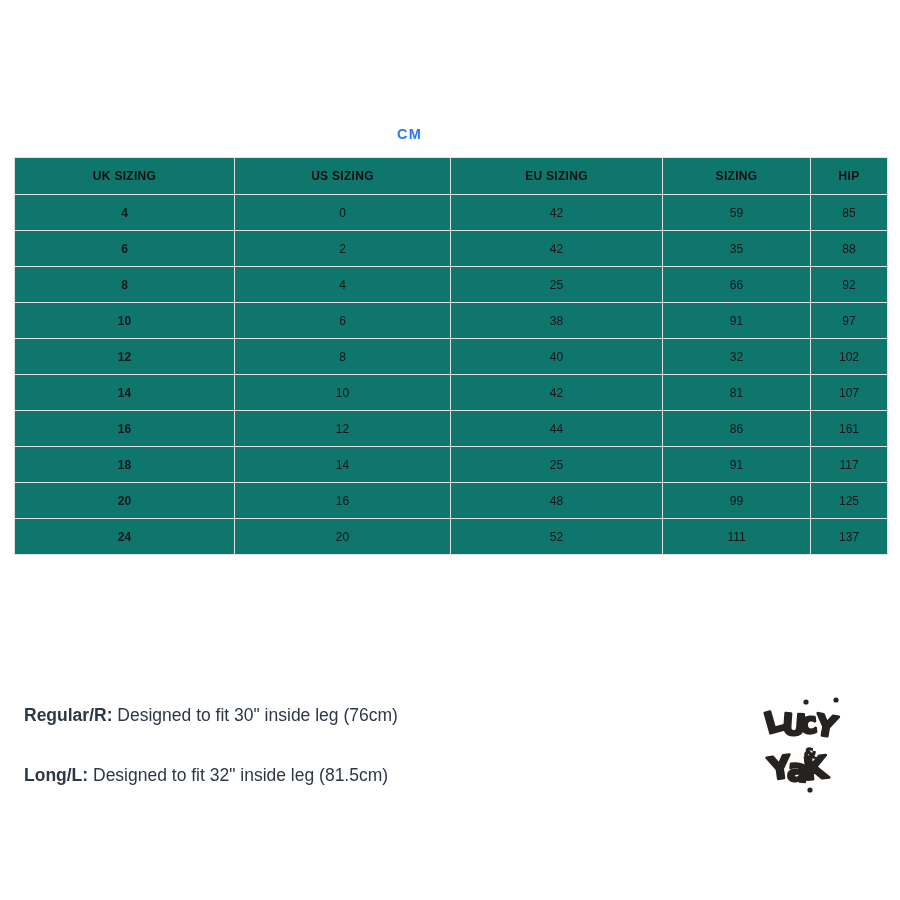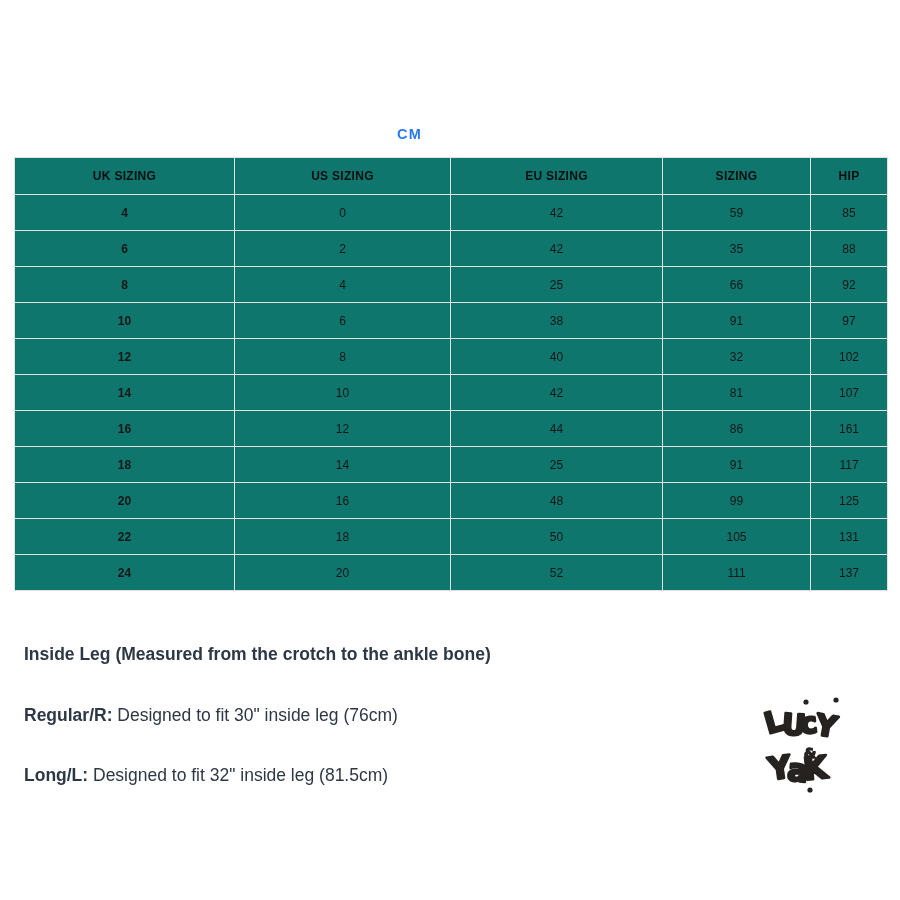--- a/index.html
+++ b/index.html
@@ -170,37 +170,29 @@
           <td>117</td>
         </tr>
         <tr>
           <td class="uk-col">20</td>
           <td>16</td>
           <td>48</td>
           <td>99</td>
           <td>125</td>
         </tr>
         <tr>
-          <td class="uk-col">22</td>
-          <td>18</td>
-          <td>50</td>
-          <td>105</td>
-          <td>131</td>
-        </tr>
-        <tr>
           <td class="uk-col">24</td>
           <td>20</td>
           <td>52</td>
           <td>111</td>
           <td>137</td>
         </tr>
       </tbody>
   </table>
 
-  <div class="note note-heading">Inside Leg (Measured from the crotch to the ankle bone)</div>
 
   <div class="note note-regular"><b>Regular/R:</b><span> Designed to fit 30" inside leg (76cm)</span></div>
 
   <div class="note note-long"><b>Long/L:</b><span> Designed to fit 32" inside leg (81.5cm)</span></div>
 
   <svg class="logo" viewBox="0 0 100 115" xmlns="http://www.w3.org/2000/svg">
     <g fill="#262220" stroke="#262220" stroke-width="2.6" stroke-linejoin="round" stroke-linecap="round" font-family="DejaVu Sans, sans-serif" font-weight="bold" paint-order="stroke">
       <text x="6" y="42" font-size="29" letter-spacing="-4" rotate="-16 4 -6 10">LUcY</text>
       <text x="42" y="66" font-size="14" stroke-width="1.4">&amp;</text>
       <text x="8" y="88" font-size="31" letter-spacing="-3" rotate="-8 6 -6">YaK</text>

